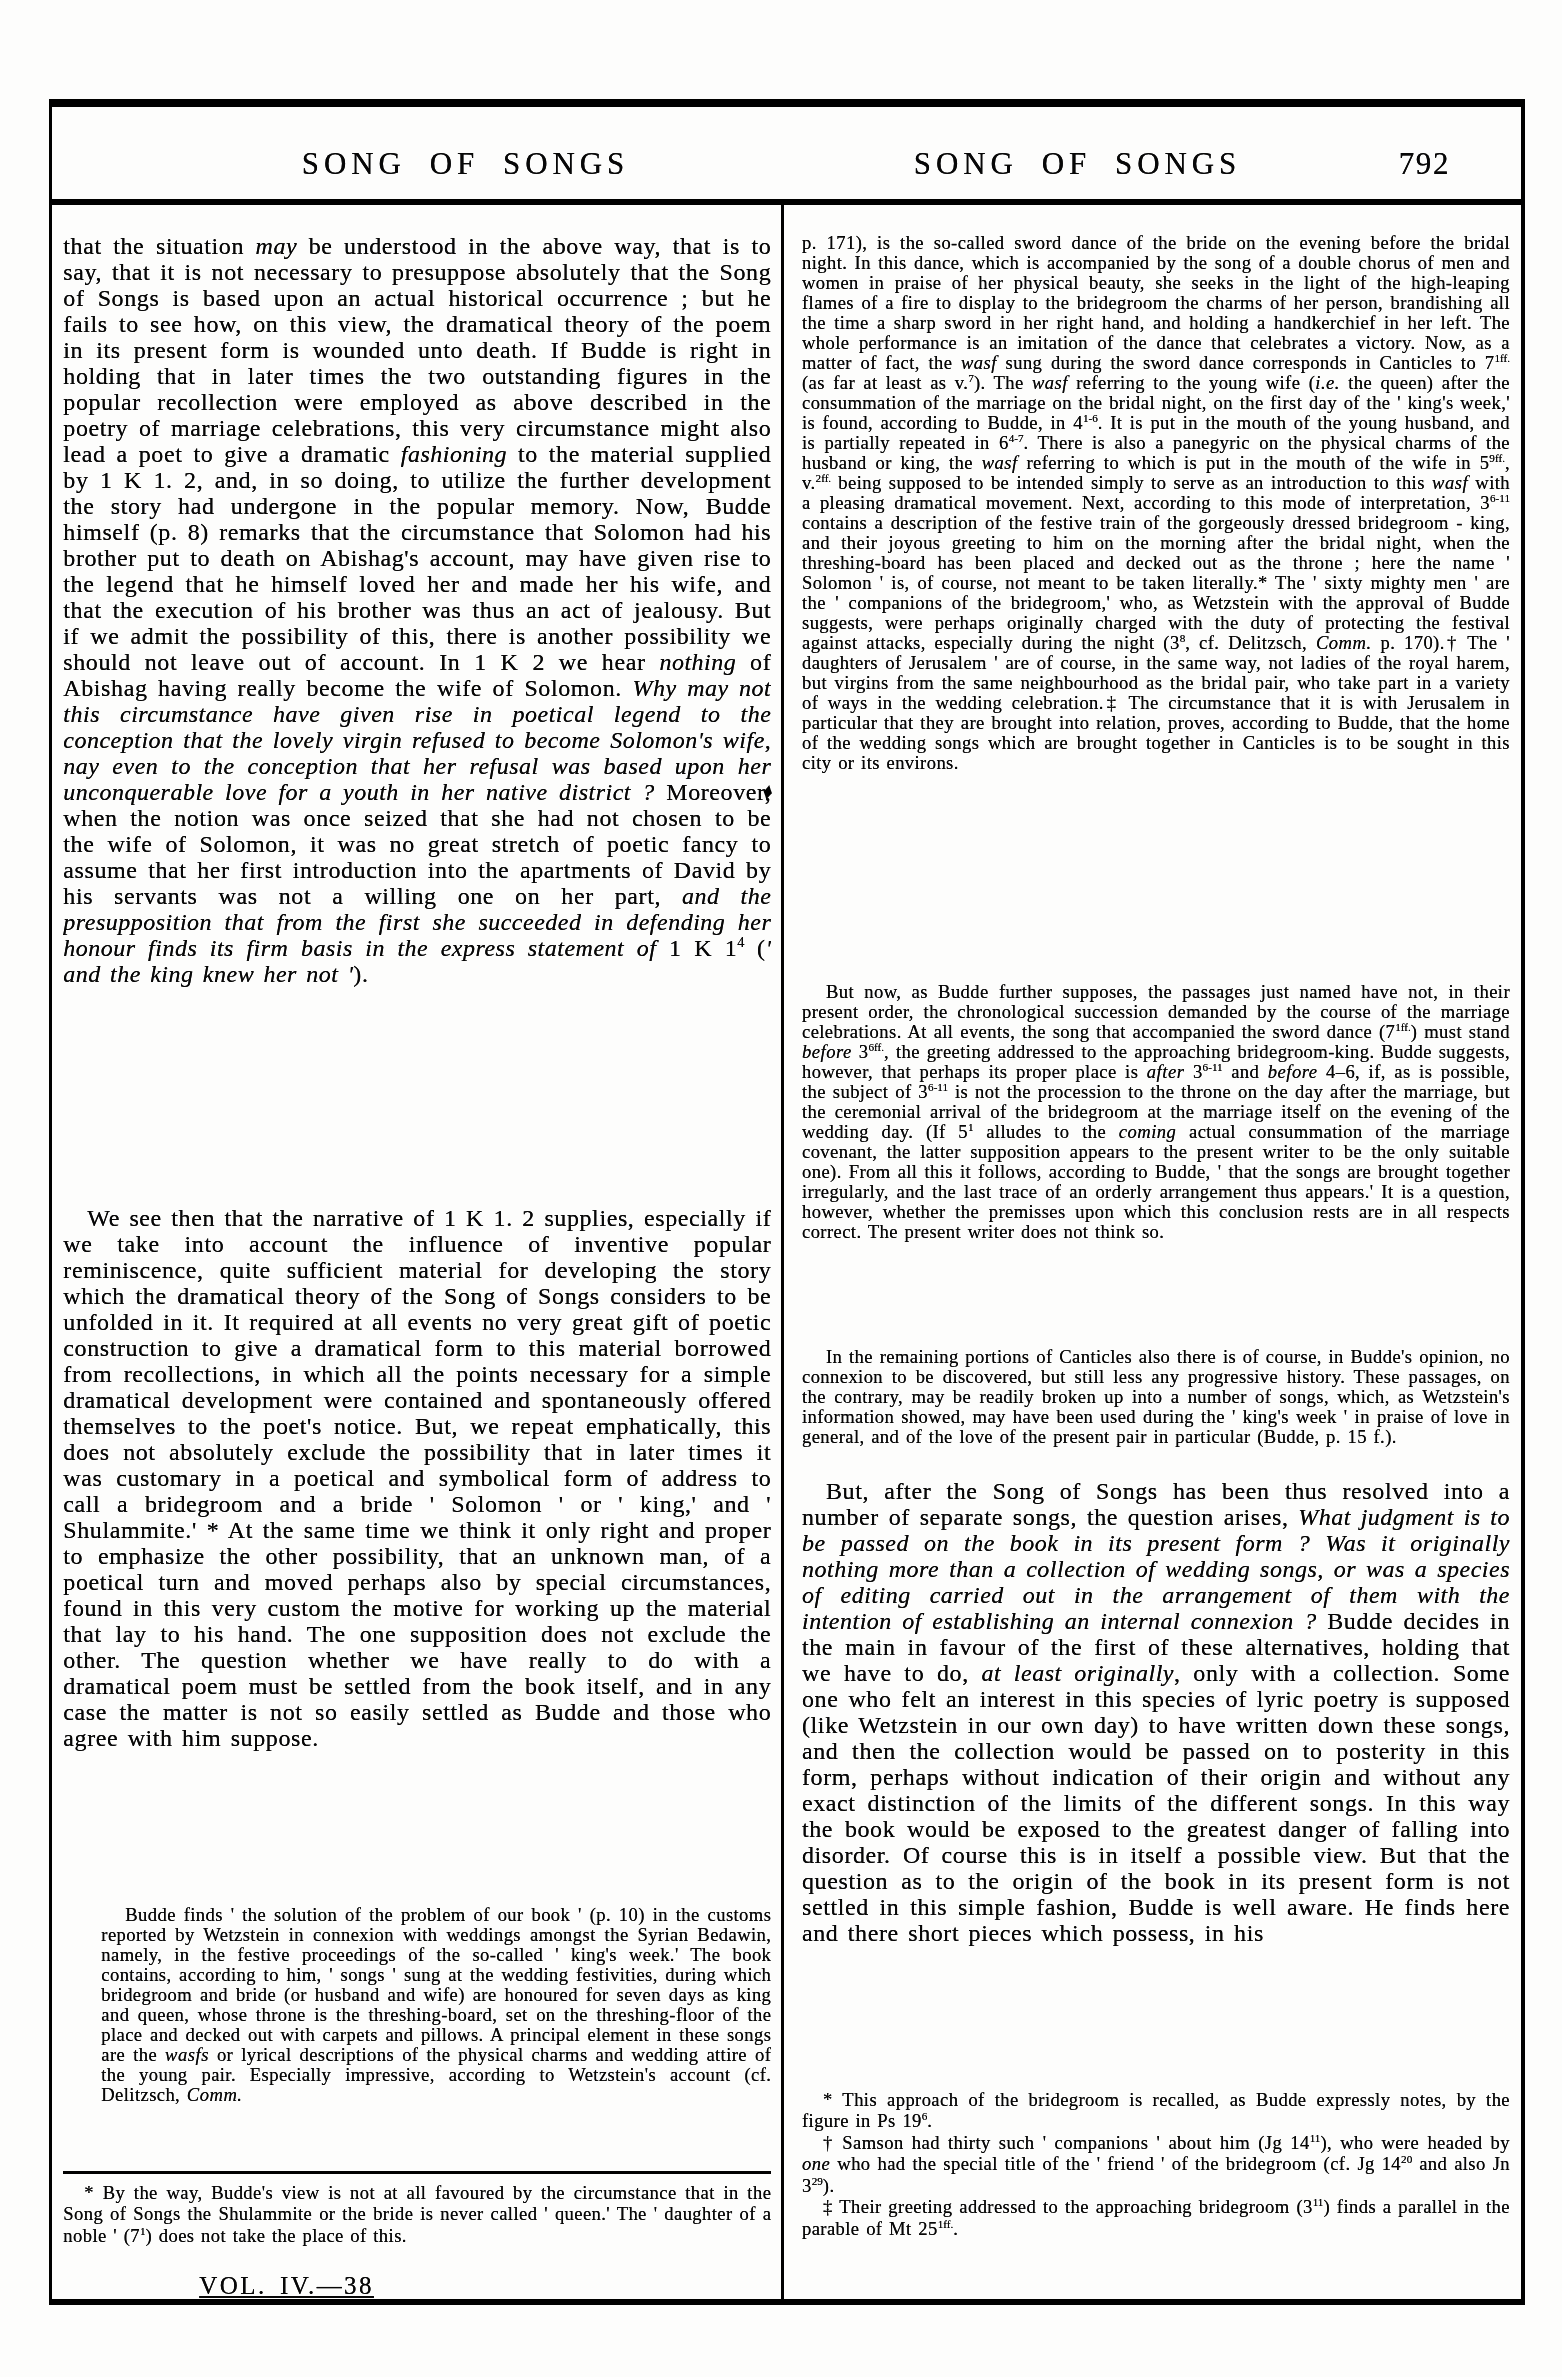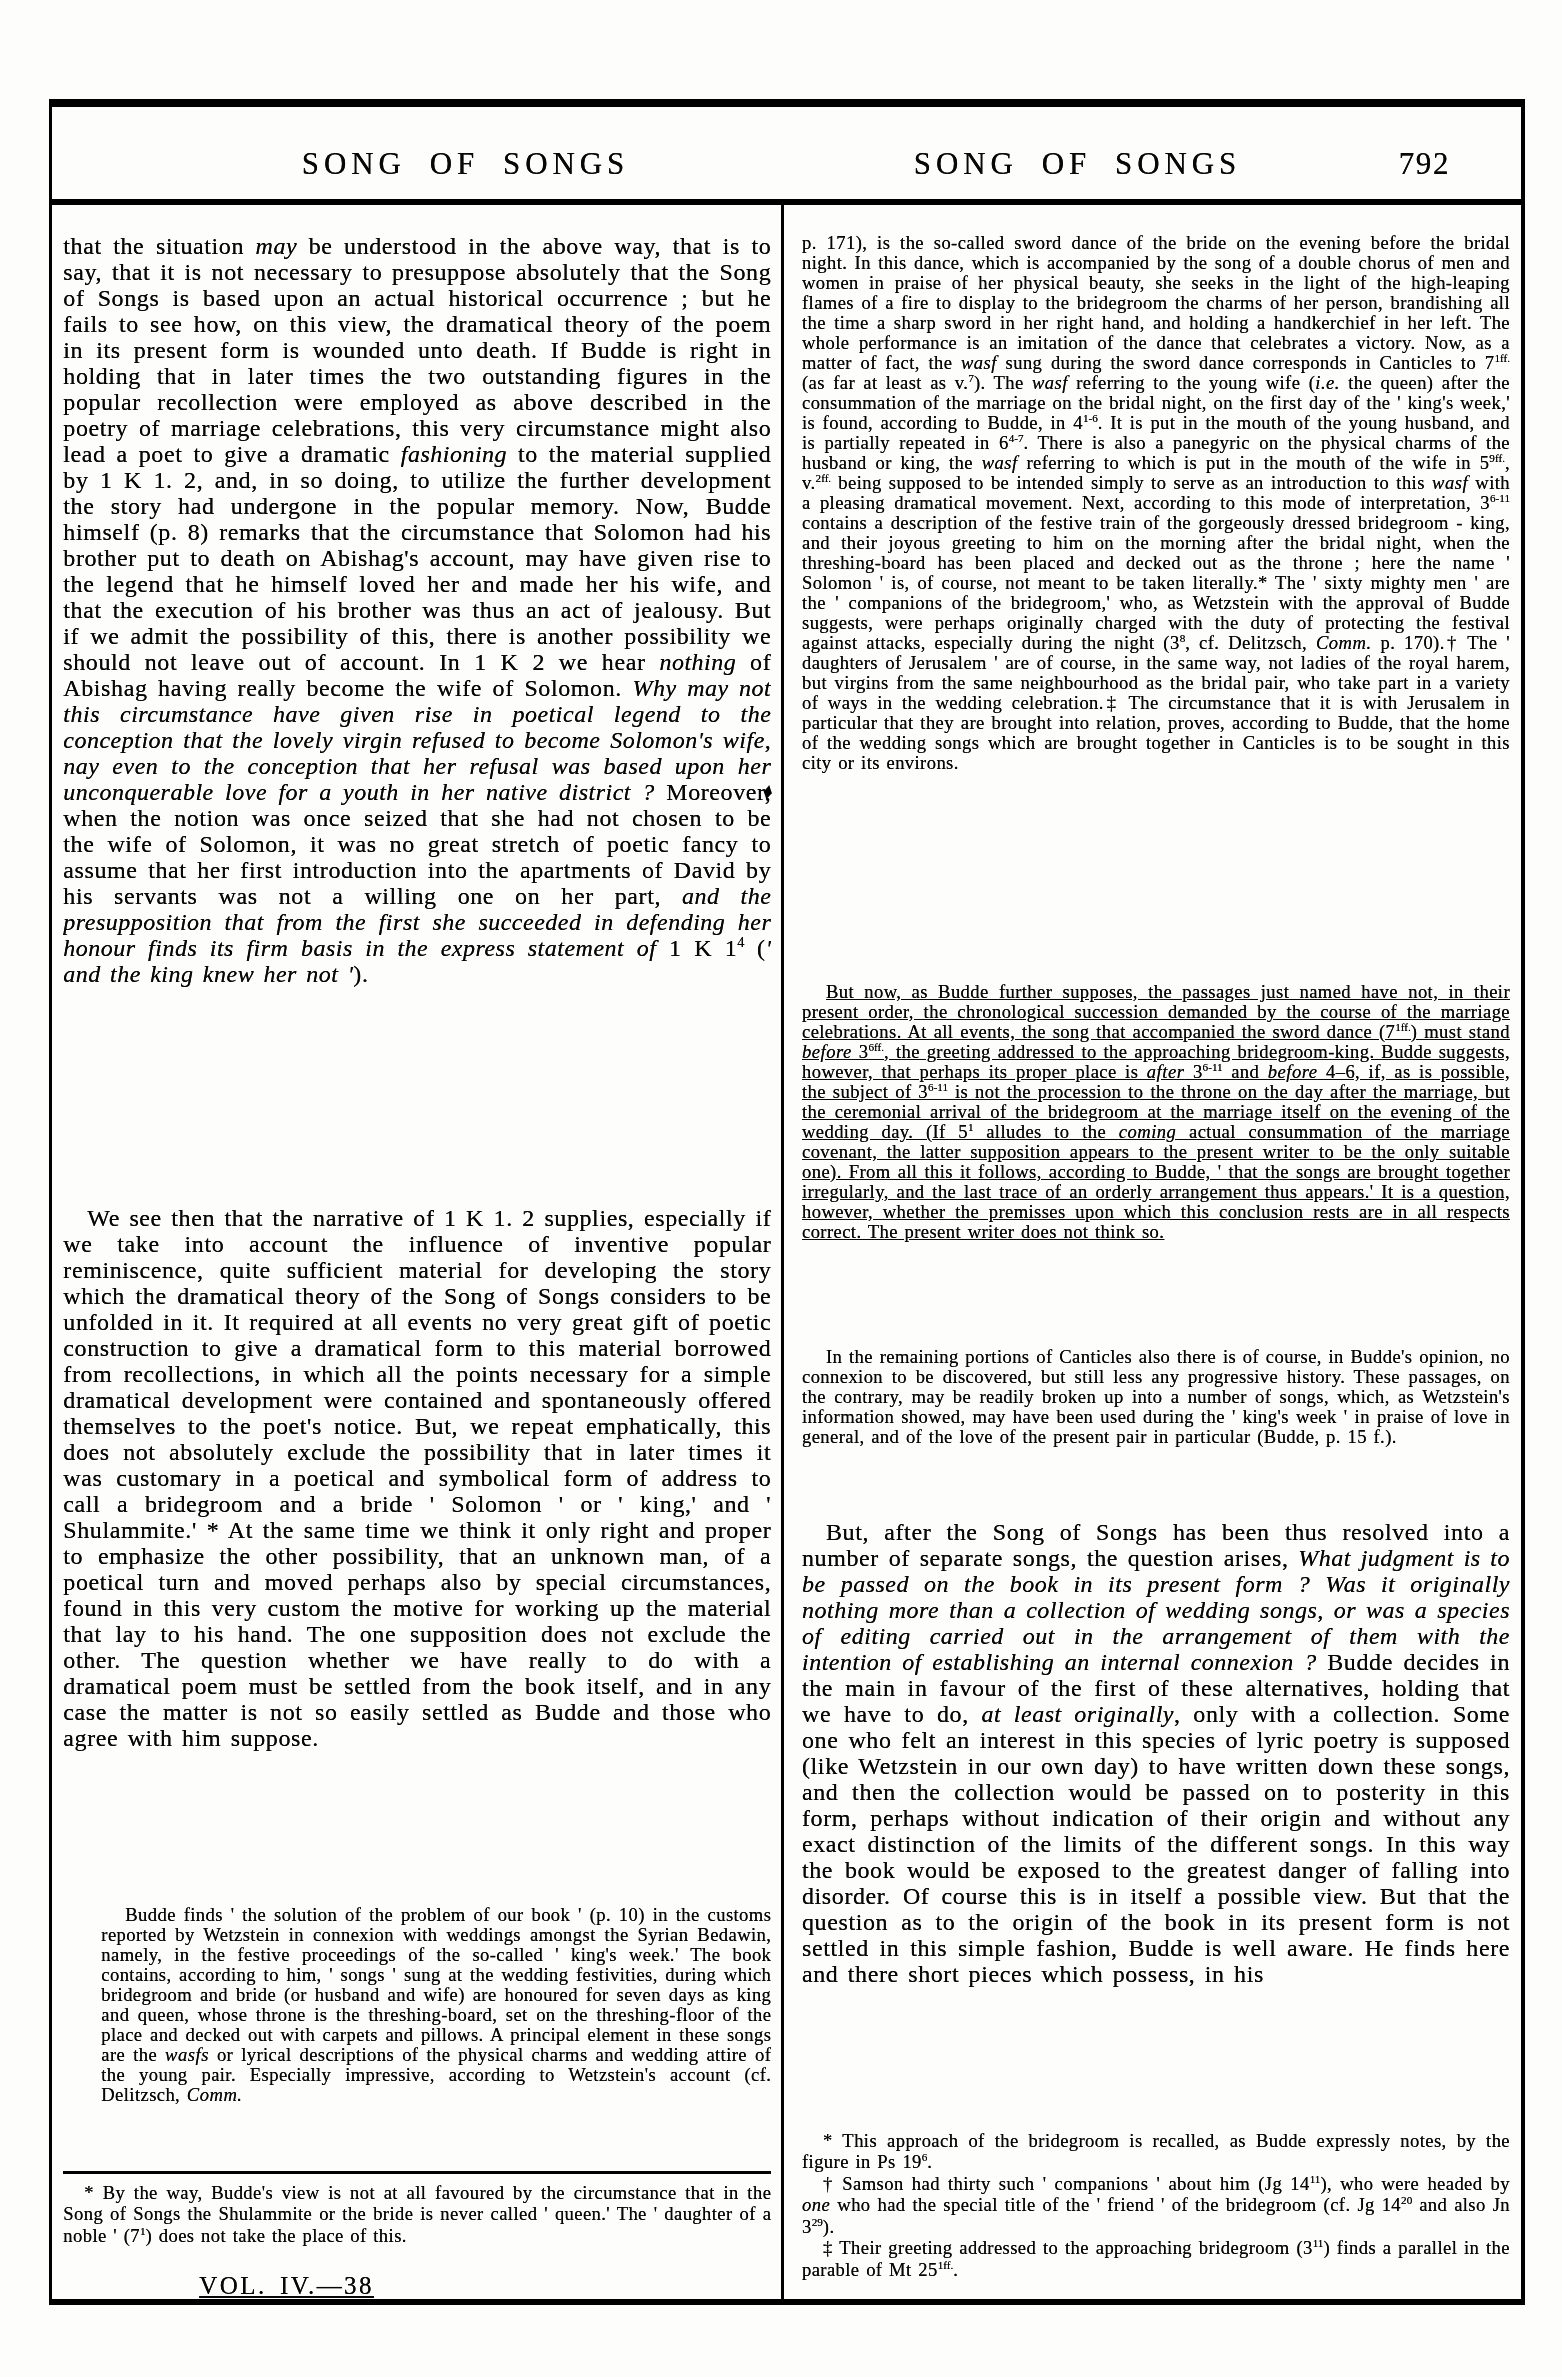--- a/index.html
+++ b/index.html
@@ -61,23 +61,23 @@
   .lsp{margin-top:14.6px;height:263px;margin-left:38px;}
   .fnrule{margin-top:3.2px;height:3.2px;background:#000;width:100%;}
   .lfn{margin-top:8px;height:83px;}
   .vol{
     margin-top:8px;text-indent:0;padding-left:136px;
     font-size:25px;letter-spacing:2.4px;word-spacing:4.9px;
     text-align:left;
     text-decoration:underline;
   }
   .rp1{height:749px;}
-  .rp2{height:365px;text-decoration:underline;}
+  .rp2{height:365px;}
   .rp3{height:131px;}
-  .rmain{margin-top:41px;height:604px;}
+  .rmain{height:604px;}
   .fnblock{margin-top:6.5px;}
   .ink-mark{
     position:absolute;left:711px;top:674px;
     font-size:19.4px;color:#000;
     transform:rotate(12deg) scaleY(1.25);
   }
 </style>
 </head>
 <body>
 

